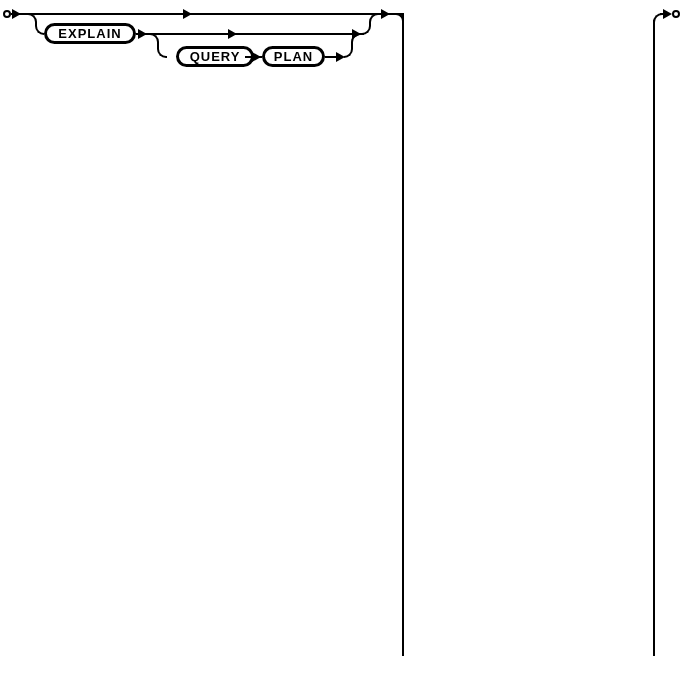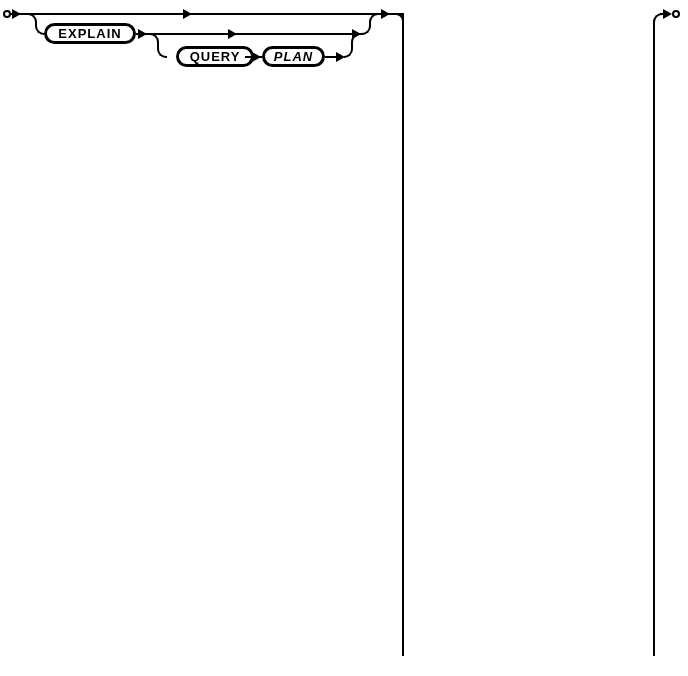--- a/index.html
+++ b/index.html
@@ -59,21 +59,21 @@
   <div class="h-line" style="left:136px;top:33px;width:228px;"></div>
   <div class="arrow-r" style="left:228px;top:29px;"></div>
   <div class="arrow-r" style="left:352px;top:29px;"></div>
 
   <div class="arc arc-tr" style="left:150px;top:33px;width:9px;height:12px;"></div>
   <div class="arc arc-bl" style="left:157px;top:43px;width:10px;height:15px;"></div>
 
   <div class="pill" style="left:176px;top:46px;width:78px;">QUERY</div>
   <div class="arrow-r" style="left:252px;top:52px;"></div>
   <div class="h-line" style="left:245px;top:56px;width:17px;"></div>
-  <div class="pill" style="left:262px;top:46px;width:63px;font-style:italic;">PLAN</div>
+  <div class="pill" style="left:262px;top:46px;width:63px;">PLAN</div>
 
   <div class="h-line" style="left:325px;top:56px;width:14px;"></div>
   <div class="arrow-r" style="left:336px;top:52px;"></div>
   <div class="arc arc-br" style="left:344px;top:45px;width:9px;height:13px;"></div>
   <div class="arc arc-tl" style="left:351px;top:33px;width:9px;height:14px;"></div>
 
   <div class="arc arc-br" style="left:362px;top:23px;width:9px;height:12px;"></div>
   <div class="arc arc-tl" style="left:369px;top:13px;width:9px;height:12px;"></div>
 
   <div class="v-line" style="left:402px;top:13px;height:643px;"></div>

